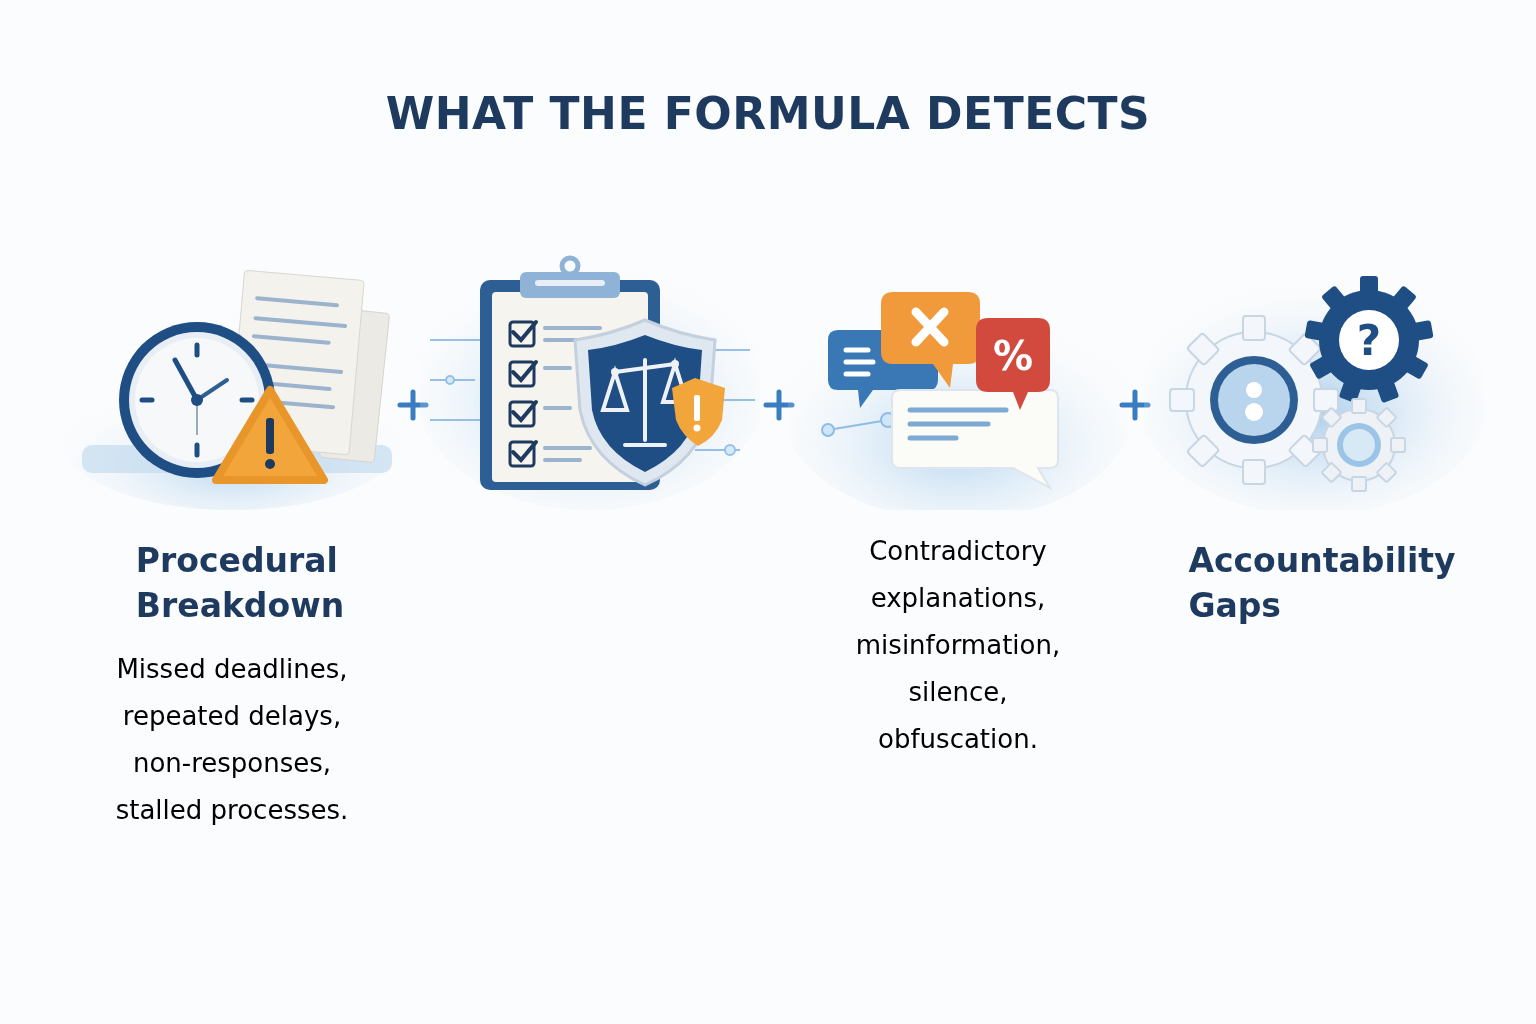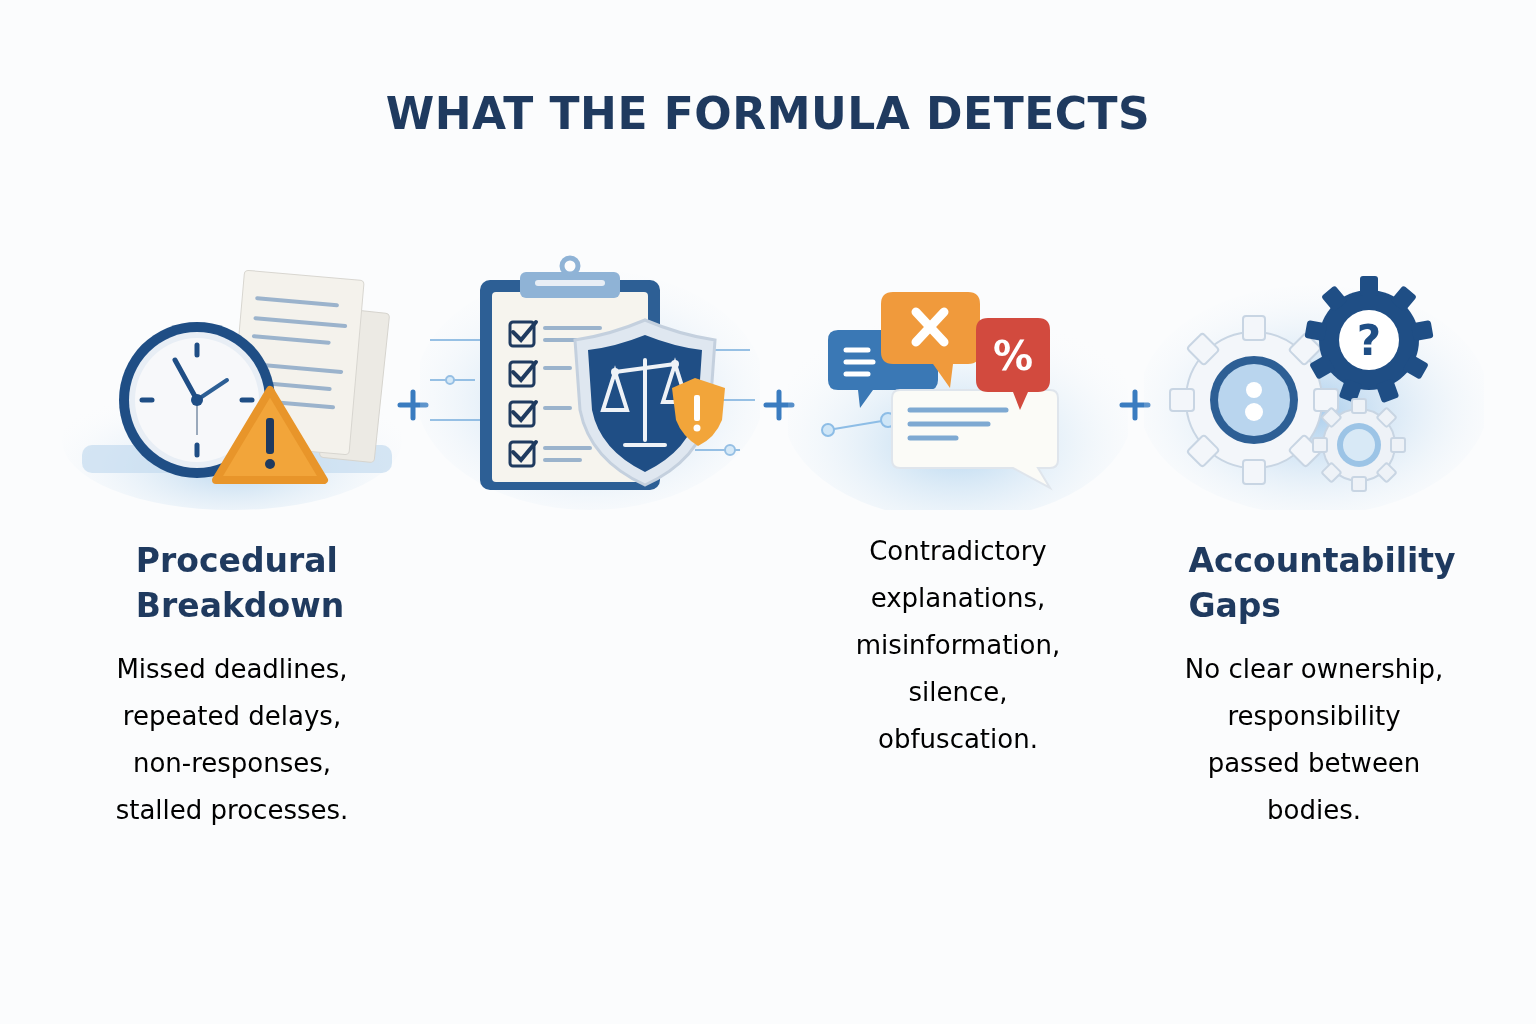--- a/index.html
+++ b/index.html
@@ -287,17 +287,13 @@
           <rect x="-7" y="-46" width="14" height="14" rx="2" transform="rotate(270)"></rect>
           <rect x="-7" y="-46" width="14" height="14" rx="2" transform="rotate(315)"></rect>
         </g>
         <circle r="22" fill="#9cc4e6"></circle>
         <circle r="16" fill="#d8e9f6"></circle>
       </g>
     </svg>
   </div>
   <div class="heading">Accountability
 Gaps</div>
-  <div class="desc">No clear ownership,
-responsibility
-passed between
-bodies.</div>
 </div>
 
 </body></html>

